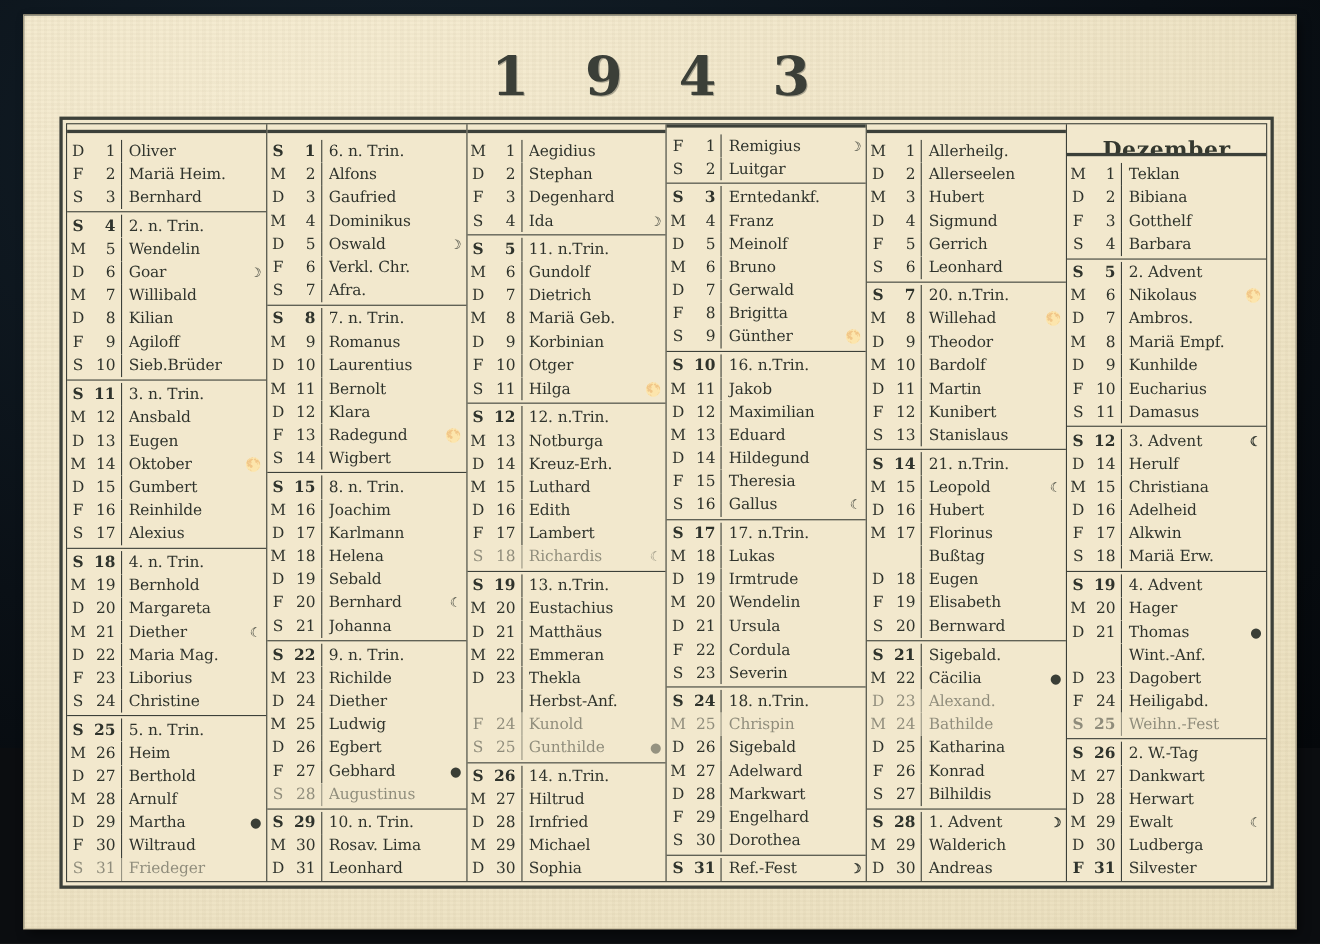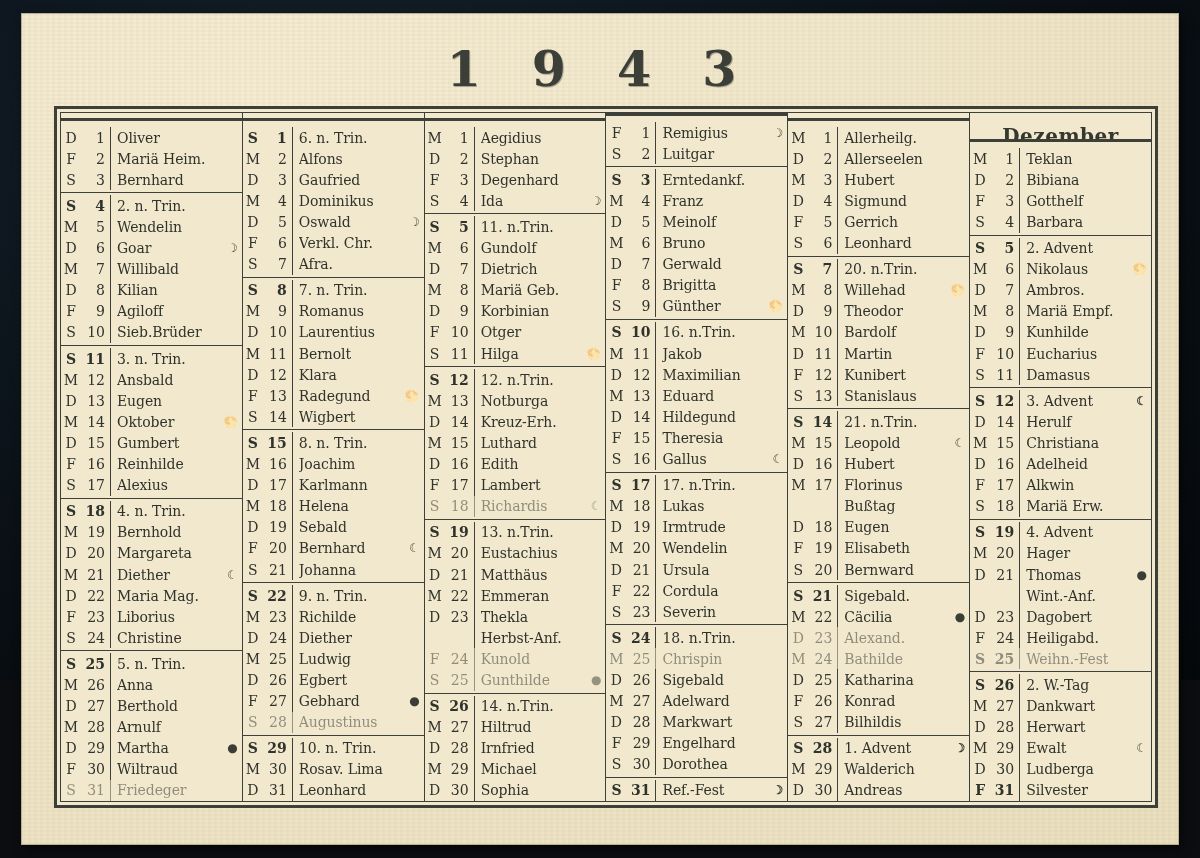--- a/index.html
+++ b/index.html
@@ -318,21 +318,21 @@
               <div class="row sun">
                 <span class="dow">S</span>
                 <span class="num">25</span>
                 <span class="sep"></span>
                 <span class="name">5. n. Trin.</span>
               </div>
               <div class="row">
                 <span class="dow">M</span>
                 <span class="num">26</span>
                 <span class="sep"></span>
-                <span class="name">Anna</span>
+                <span class="name">Heim</span>
               </div>
               <div class="row">
                 <span class="dow">D</span>
                 <span class="num">27</span>
                 <span class="sep"></span>
                 <span class="name">Berthold</span>
               </div>
               <div class="row">
                 <span class="dow">M</span>
                 <span class="num">28</span>

